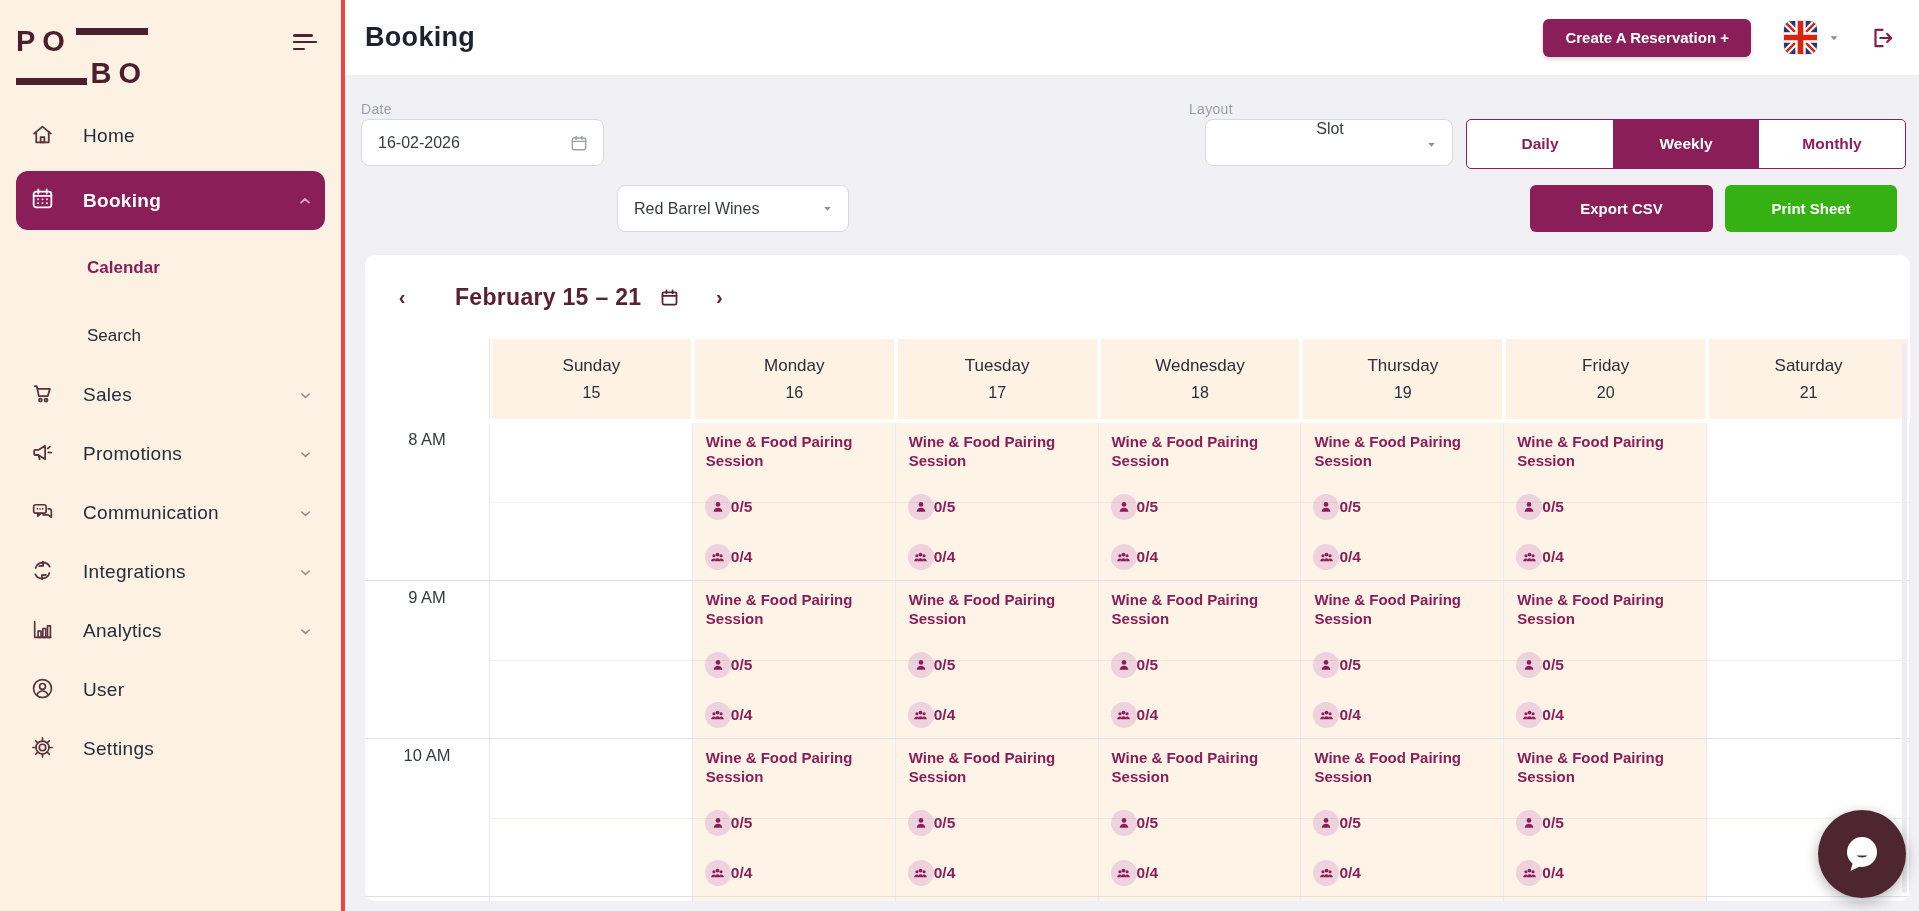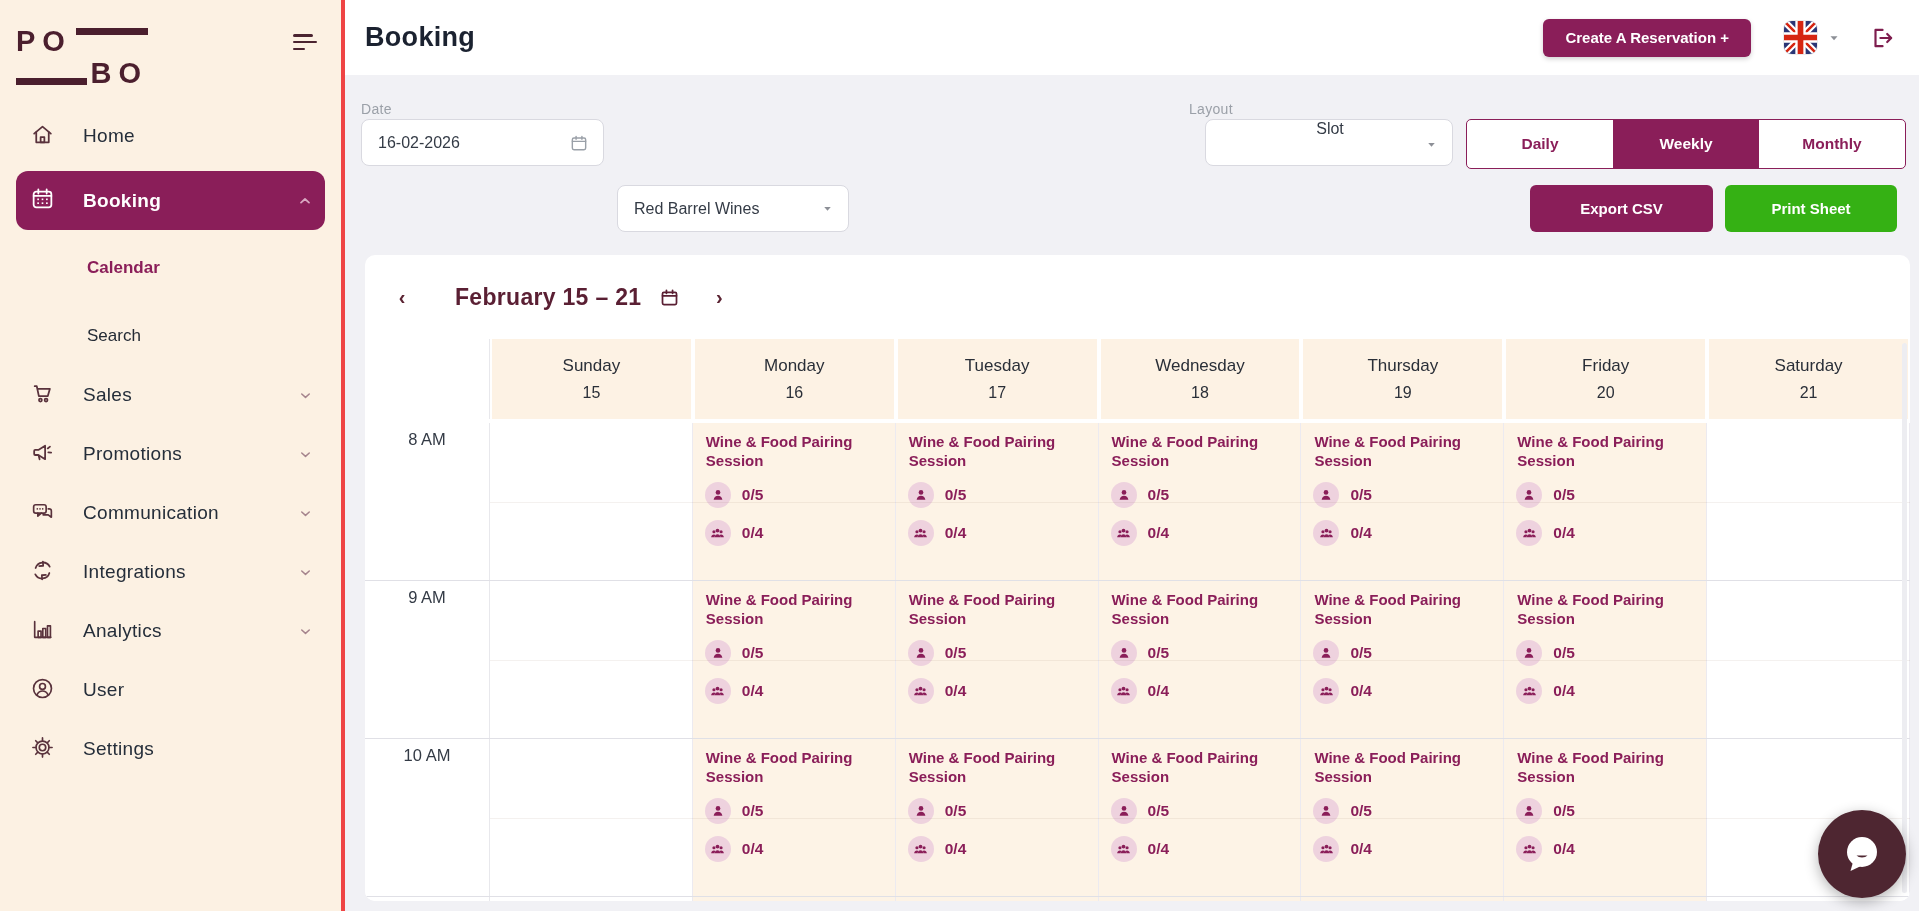--- a/index.html
+++ b/index.html
@@ -96,21 +96,21 @@
   .day-cell:last-child { border-right:none; }
   .day-cell.cream { background:#fdf3e6; }
   .half-line { position:absolute; left:125px; right:0; top:50%; height:1px;
     background:rgba(130,105,80,.09); pointer-events:none; }
   .partial { height:5px; border-bottom:none; }
   .partial .day-cell, .partial .gutter-cell { padding:0; }
 
   .event { cursor:pointer; }
   .ev-title { color:#8a1e59; font-size:15px; line-height:19px; font-weight:600;
     margin:4px 0 4px 1px; max-width:170px; }
-  .cap { display:flex; align-items:center; gap:11px; margin-top:12px; color:#8a1e59;
+  .cap { display:flex; align-items:center; margin-top:24px; color:#8a1e59;
     font-size:15.5px; font-weight:600; }
   .cap-ic { width:26px; height:26px; border-radius:50%; background:#eed2de;
     display:flex; align-items:center; justify-content:center; }
 
   .scrollhint { position:absolute; right:3px; top:88px; bottom:8px; width:5px;
     border-radius:3px; background:#ededf1; }
 
   .chat { position:fixed; right:13px; bottom:13px; width:88px; height:88px; border-radius:50%;
     background:#4e2631; display:flex; align-items:center; justify-content:center;
     box-shadow:0 4px 14px rgba(0,0,0,.3); cursor:pointer; }

